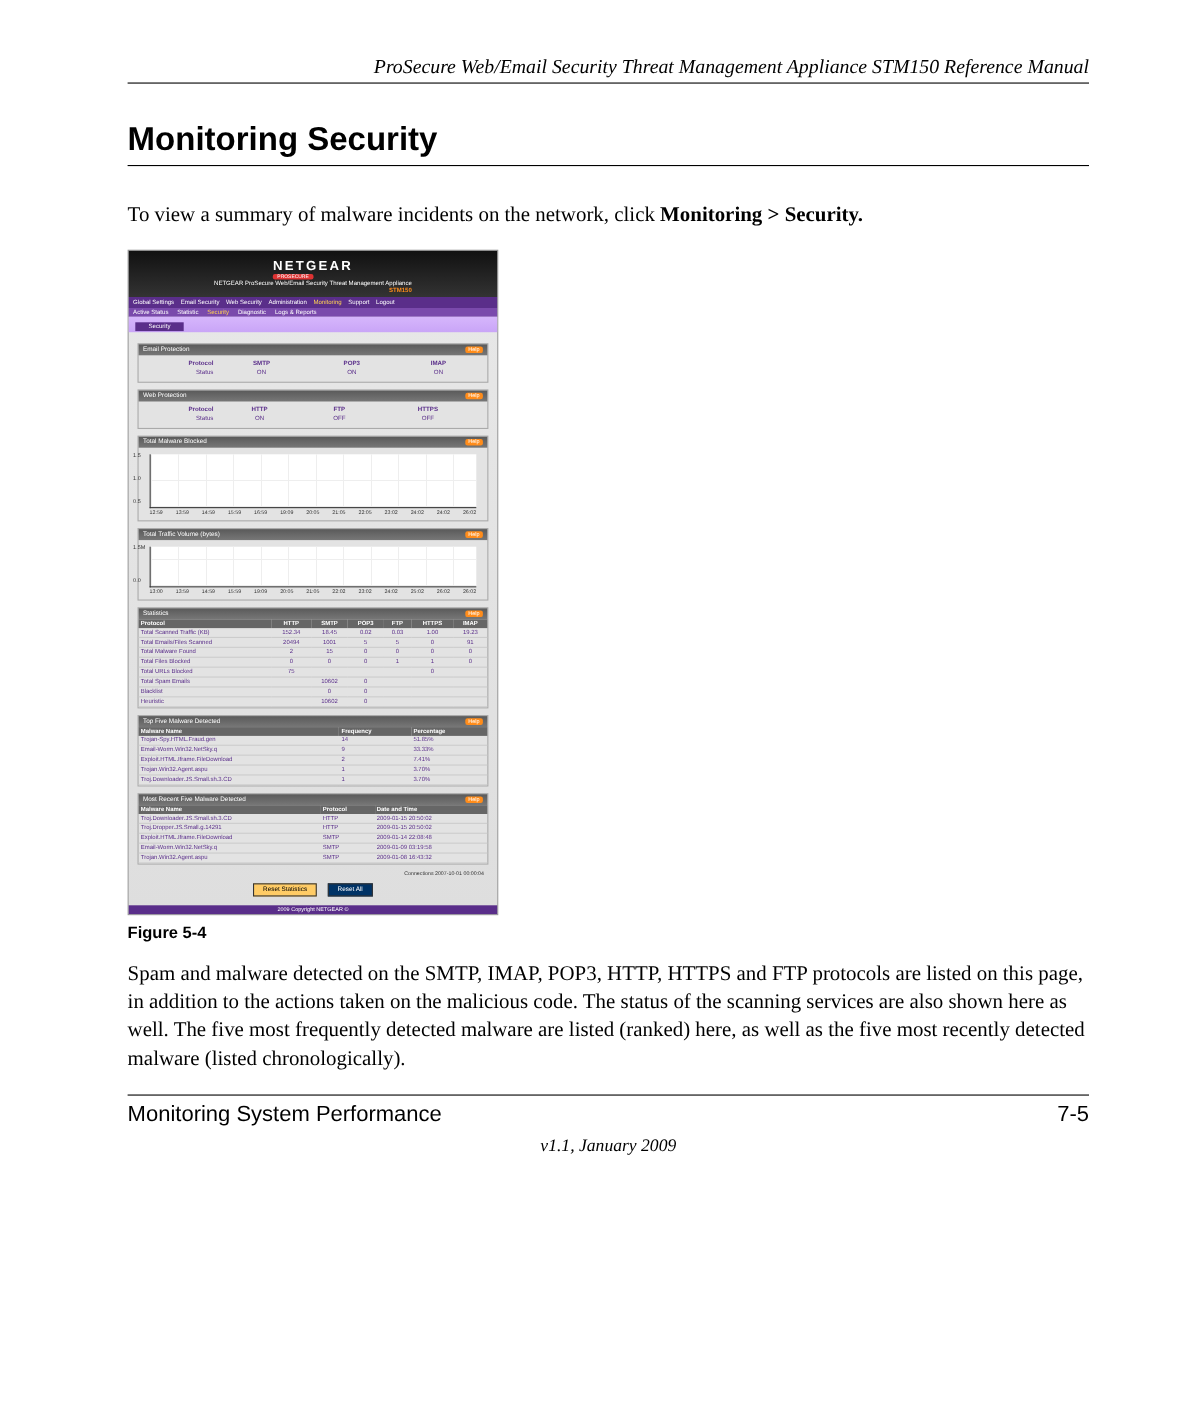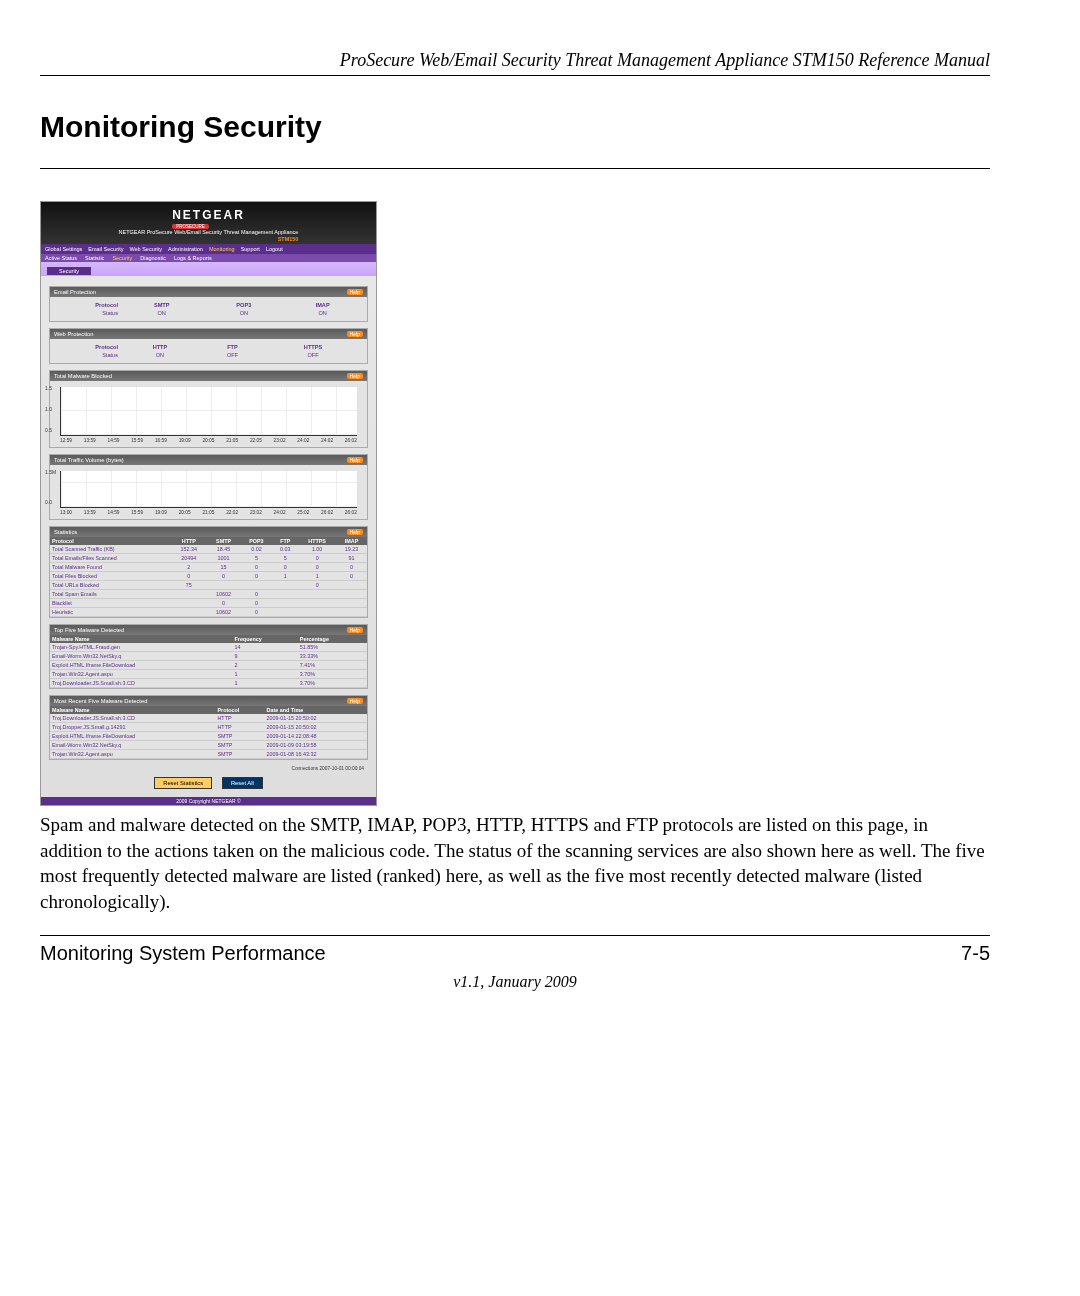--- a/index.html
+++ b/index.html
@@ -4,34 +4,34 @@
 <style>
   body {
     margin: 0;
     font-family: 'Times New Roman', Times, serif;
     font-size: 17px;
     color: #000;
     background: #fff;
     width: 1080px;
   }
   .page {
-    padding: 50px 90px 40px 40px;
+    padding: 50px 90px 40px 116px;
   }
   .header-line {
     font-style: italic;
     font-size: 18px;
     text-align: right;
     margin-bottom: 4px;
   }
   .hr { border-top: 1.5px solid #000; margin-bottom: 22px;}
   h1.section {
     font-family: Arial, Helvetica, sans-serif;
     font-weight: bold;
     font-size: 30px;
-    margin: 34px 0 24px 0;
+    margin: 34px 0 6px 0;
   }
   .under-h1 { border-top:1.5px solid #000; margin-bottom:32px;}
   p.body {
     font-size: 19px;
     line-height: 1.35;
     margin: 0 0 18px 0;
   }
   .figure-wrap { margin: 10px 0 6px 0;}
   .figlabel {
     font-family: Arial, Helvetica, sans-serif;
@@ -122,20 +122,23 @@
 <body>
 
 <div class="page">
 
   <div class="header-line">ProSecure Web/Email Security Threat Management Appliance STM150 Reference Manual</div>
   <div class="hr"></div>
 
   <h1 class="section">Monitoring Security</h1>
   <div class="under-h1"></div>
 
+  <p class="body">
+    <span>To view a summary of malware incidents on the network, click </span><b>Monitoring &gt; Security.</b>
+  </p>
 
   <div class="figure-wrap">
     <div class="mini">
       <div class="head">
         <div>
           <div class="logo">NETGEAR</div>
           <span class="sub">PROSECURE</span>
         </div>
         <div class="rh">
           <div>NETGEAR ProSecure Web/Email Security Threat Management Appliance</div>
@@ -458,20 +461,21 @@
         <div class="tiny-right">Connections 2007-10-01 00:00:04</div>
         <div class="btn-row">
           <span class="btn btn-orange">Reset Statistics</span>
           <span class="btn btn-navy">Reset All</span>
         </div>
       </div>
       <div class="foot">2009 Copyright NETGEAR ©</div>
     </div>
   </div>
 
+  <div class="figlabel">Figure 5-4</div>
 
   <p class="body">Spam and malware detected on the SMTP, IMAP, POP3, HTTP, HTTPS and FTP protocols are listed on this page, in addition to the actions taken on the malicious code. The status of the scanning services are also shown here as well. The five most frequently detected malware are listed (ranked) here, as well as the five most recently detected malware (listed chronologically).</p>
 
   <div class="footer-top">
     <div class="footer-row">
       <span>Monitoring System Performance</span>
       <span>7-5</span>
     </div>
     <div class="footer-ver">v1.1, January 2009</div>
   </div>

